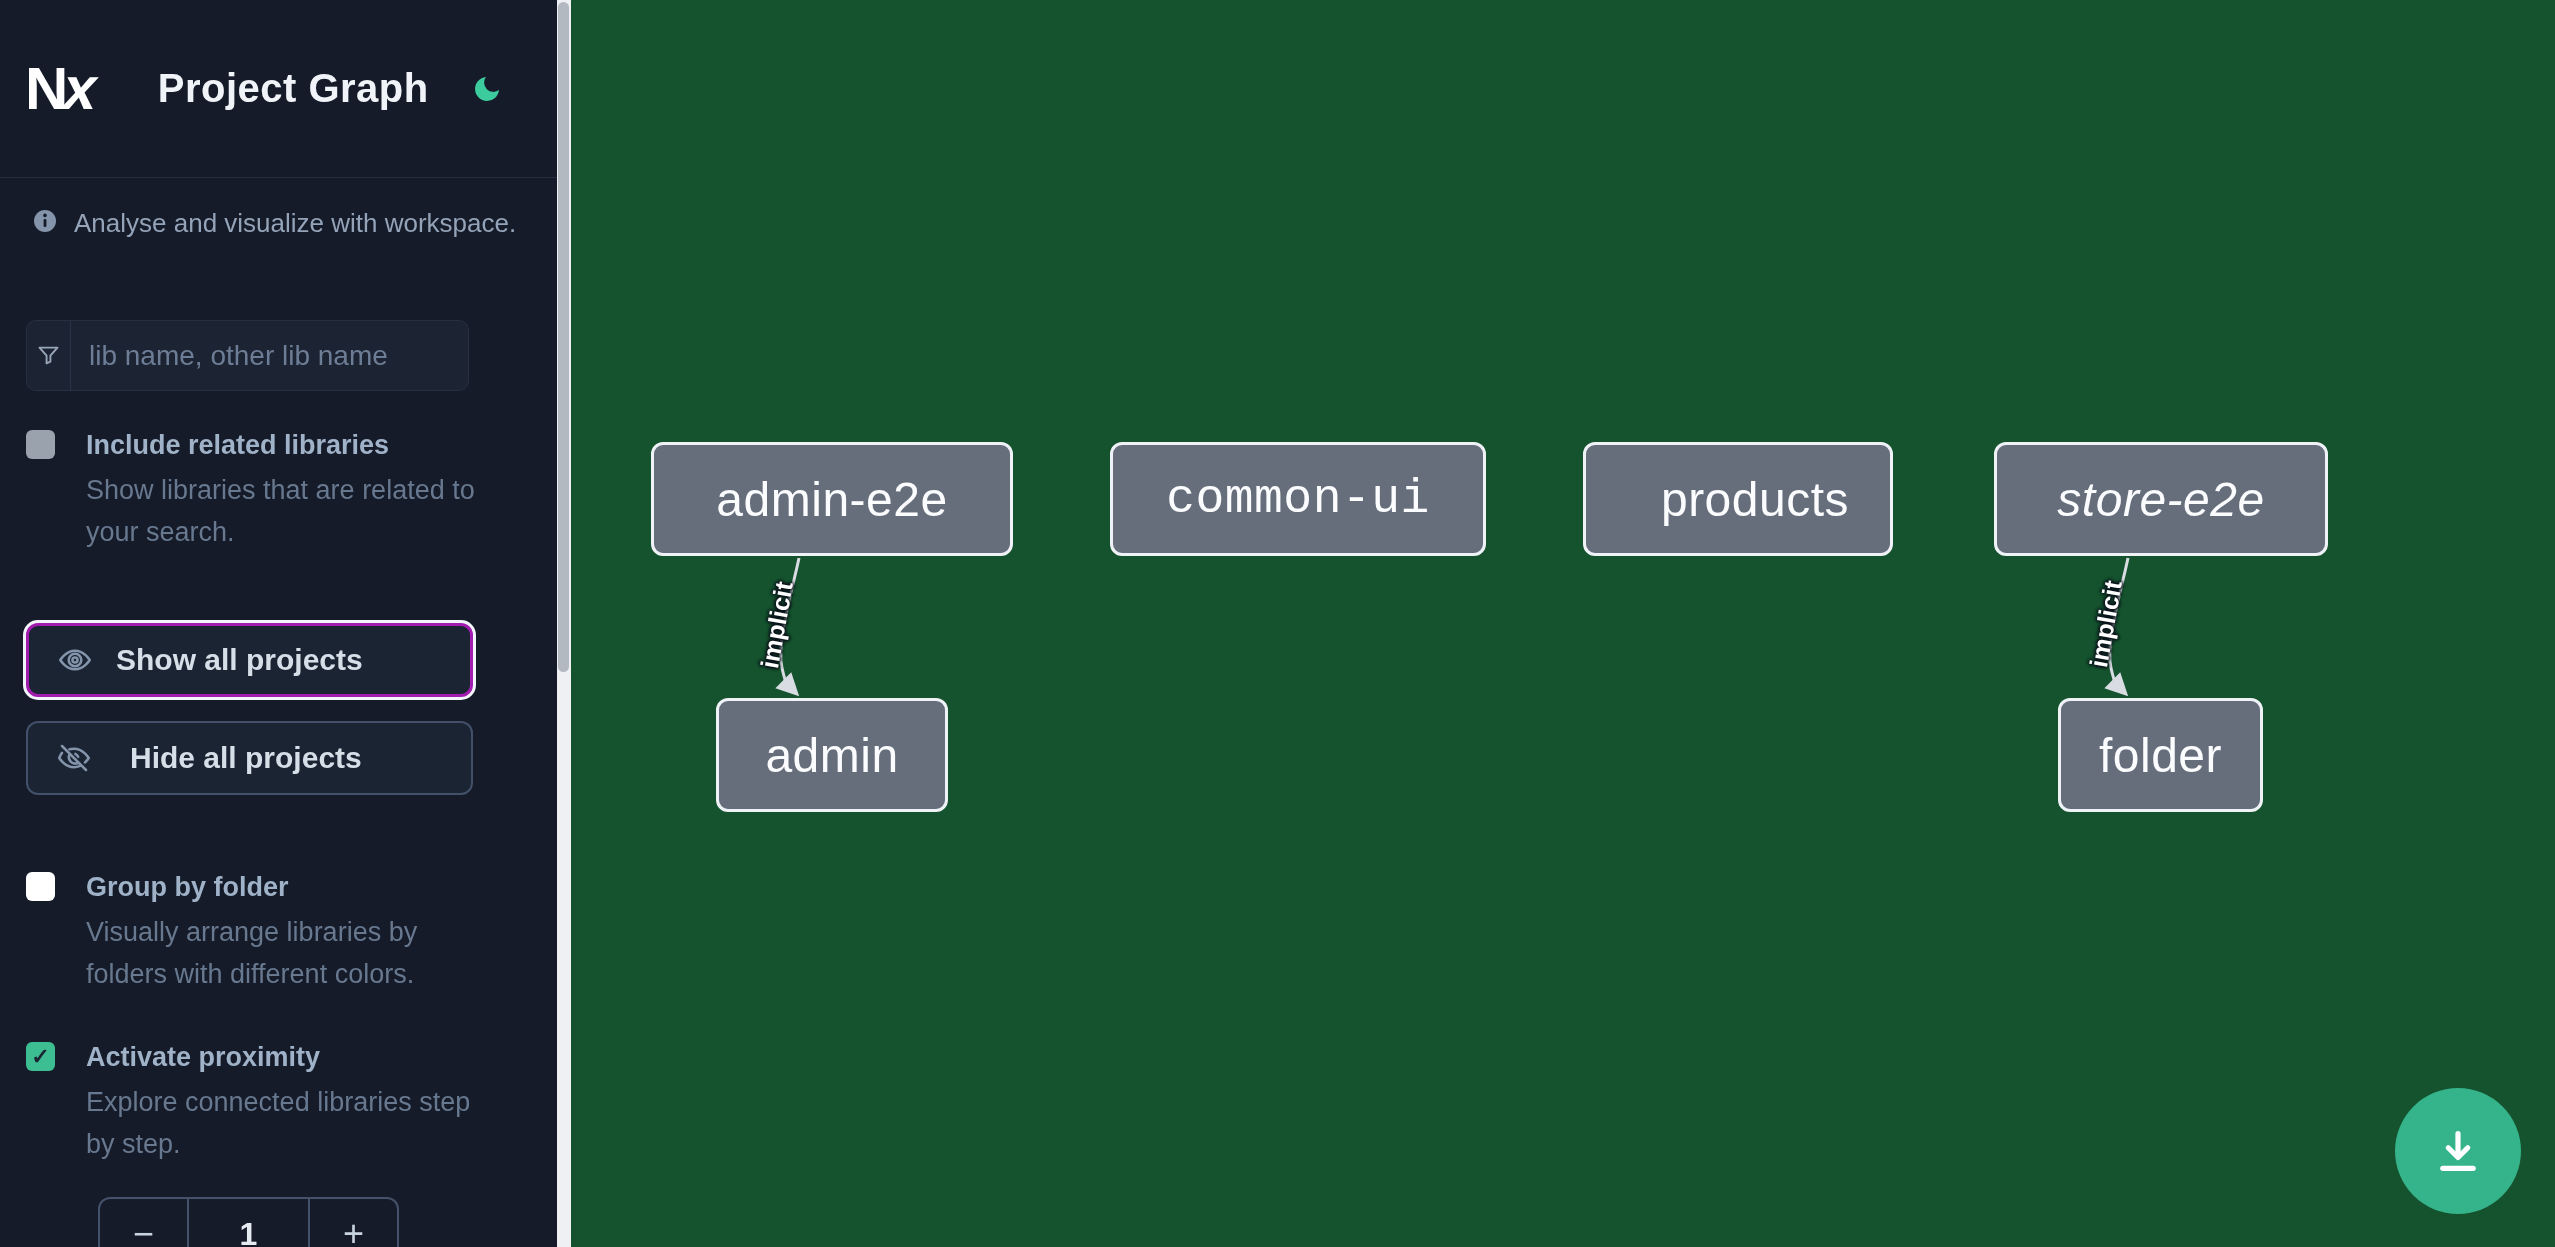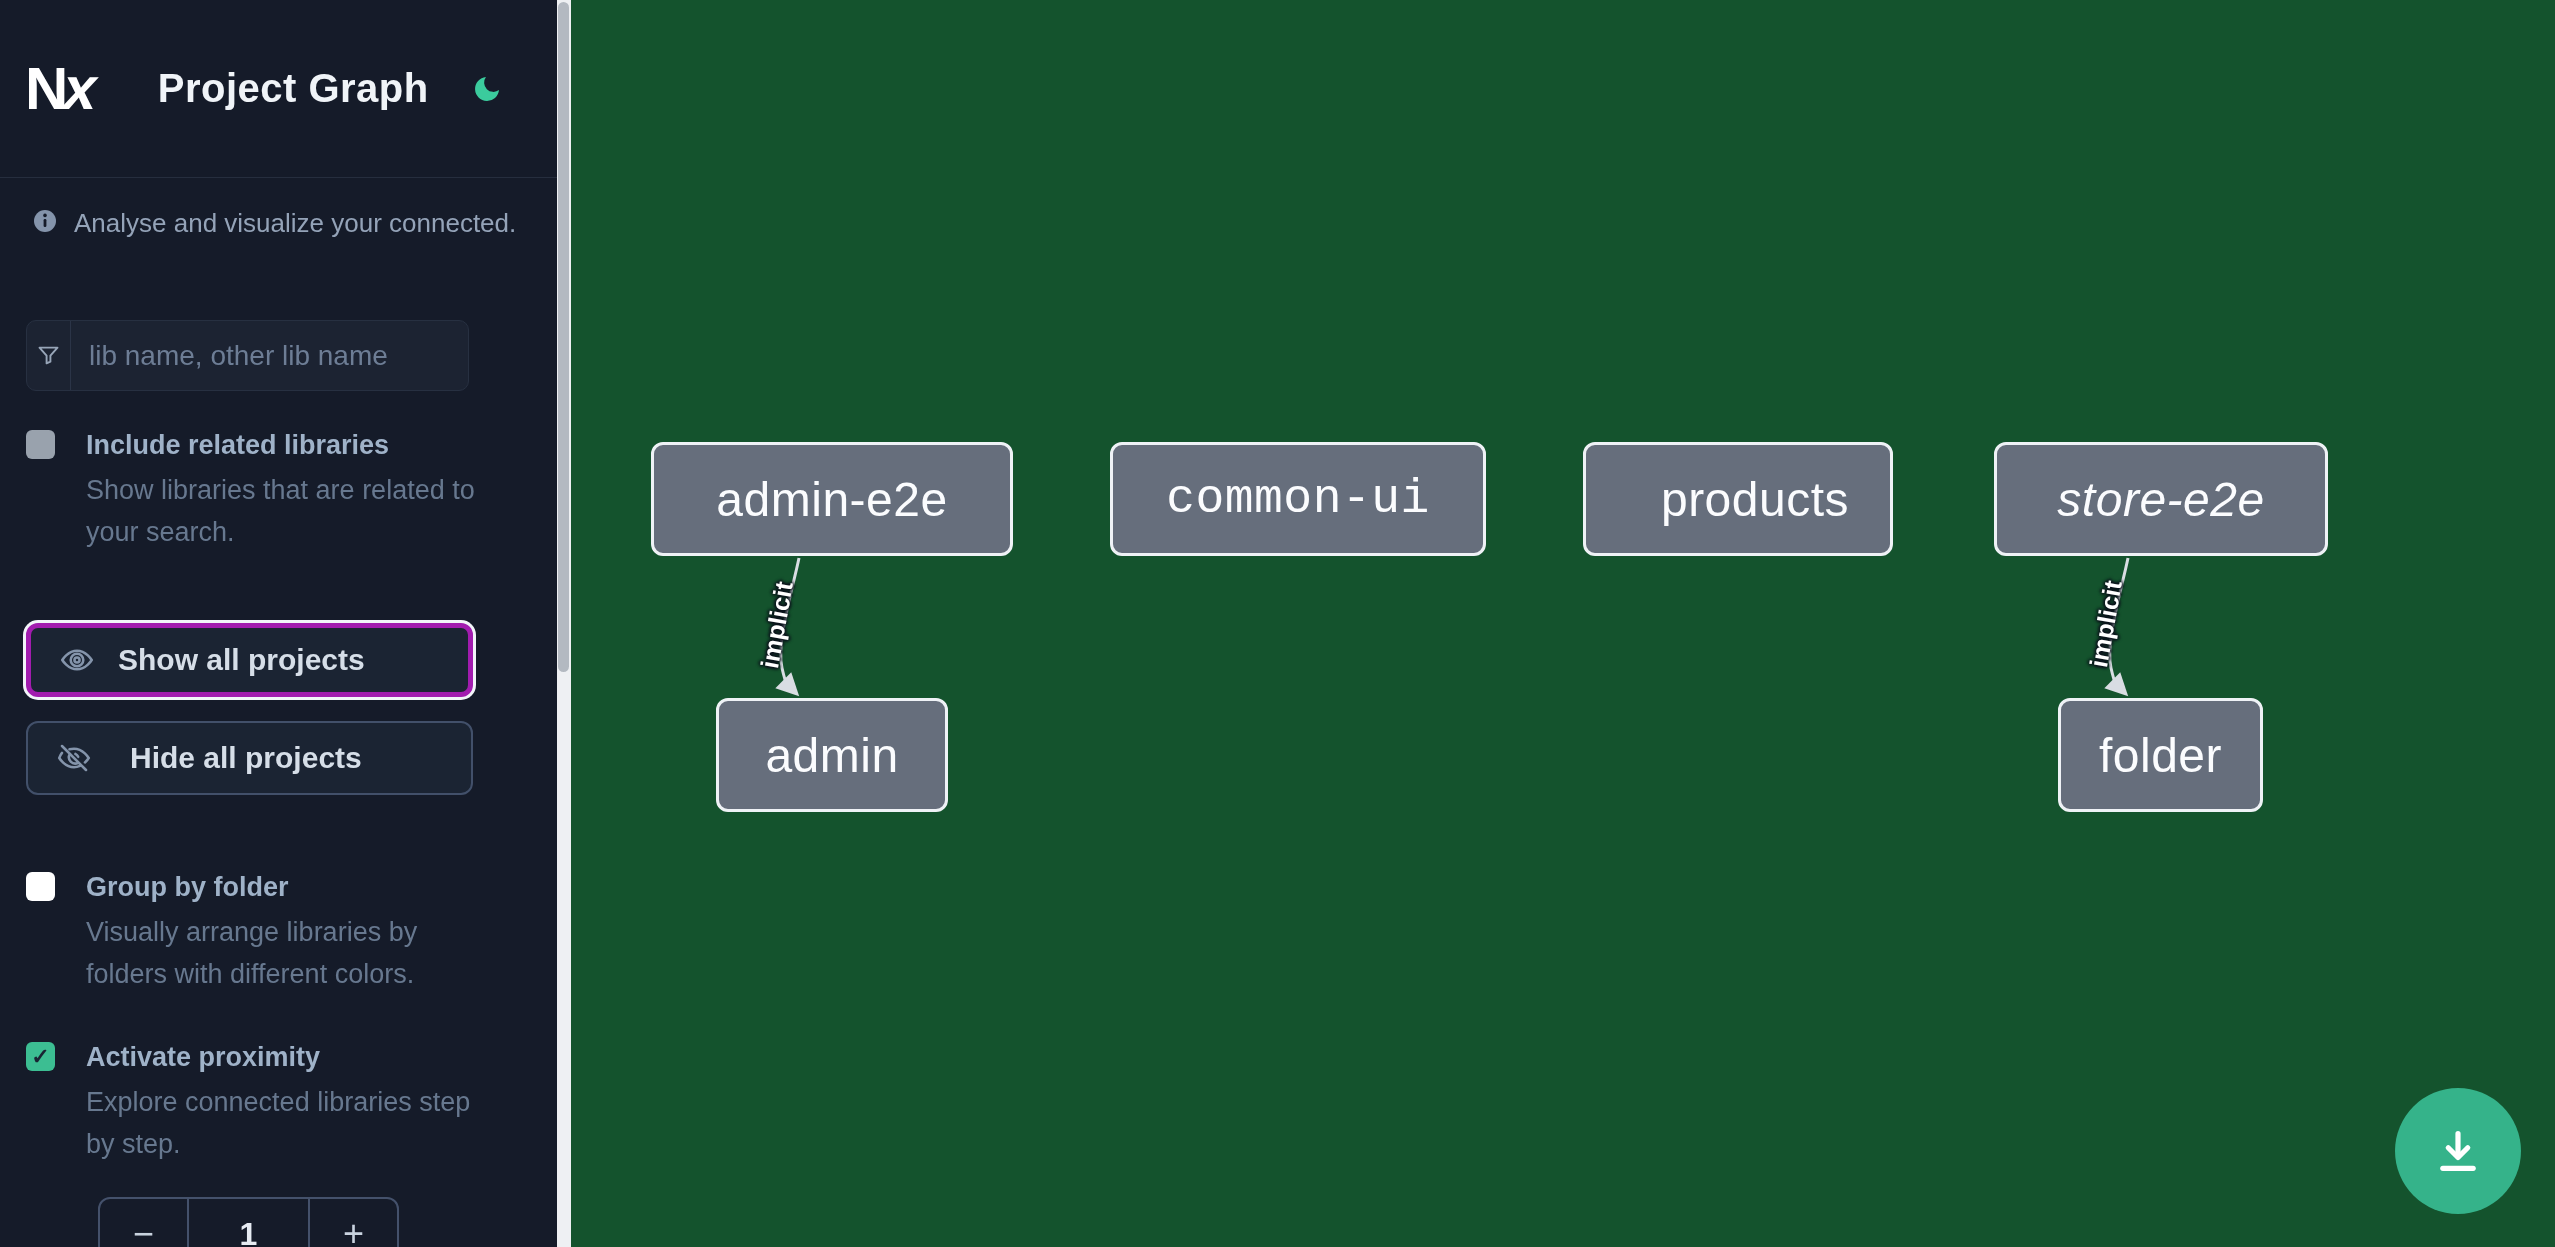--- a/index.html
+++ b/index.html
@@ -40,21 +40,21 @@
   .toggle-desc { grid-column:2; font-size:27px; color:#67788f; line-height:42px; margin-top:8px;
     max-width:432px; }
 
   .tb-include { margin-top:38px; }
   .tb-group   { margin-top:76px; }
   .tb-prox    { margin-top:46px; }
 
   .sb-btn { width:447px; height:74px; border-radius:12px; background:#1b2433;
     display:flex; align-items:center; padding-left:28px; gap:23px; cursor:pointer; }
   .sb-btn .lbl { font-size:30px; font-weight:600; color:#d6dee8; }
-  .btn-show { margin-top:70px; border:5px solid #a21caf; box-shadow:0 0 0 3px #f2f5f9; }
+  .btn-show { margin-top:70px; border:3px solid #a21caf; box-shadow:0 0 0 3px #f2f5f9; }
   .btn-hide { margin-top:24px; border:2px solid #42506a;gap:38px; }
 
   .stepper { margin-top:32px; margin-left:72px; width:301px; height:74px;
     border:2px solid #44516b; border-radius:12px; display:flex; overflow:hidden; }
   .step-btn { width:87px; display:flex; align-items:center; justify-content:center;
     font-size:36px; color:#c9d3df; cursor:pointer; background:transparent; border:none;
     font-family:"Liberation Sans", sans-serif; }
   .step-val { flex:1; display:flex; align-items:center; justify-content:center;
     font-size:32px; font-weight:600; color:#e6ebf2; border-left:2px solid #44516b;
     border-right:2px solid #44516b; }
@@ -95,21 +95,21 @@
     </div>
 
     <div class="sb-body">
 
       <div class="intro-row">
         <svg width="24" height="24" viewBox="0 0 24 24">
           <circle cx="12" cy="12" r="11" fill="#8494ab"></circle>
           <rect x="10.6" y="10" width="2.8" height="8" rx="1.2" fill="#151b29"></rect>
           <circle cx="12" cy="6.4" r="1.8" fill="#151b29"></circle>
         </svg>
-        <span class="intro-text">Analyse and visualize your connected.</span>
+        <span class="intro-text">Analyse and visualize with workspace.</span>
       </div>
 
       <div class="filter-box">
         <div class="filter-icon-cell">
           <svg width="27" height="27" viewBox="0 0 24 24" fill="none" stroke="#97a5b8" stroke-width="1.7" stroke-linejoin="round" stroke-linecap="round">
             <path d="M4 5h16l-6.3 7.2v5.3L10.3 19v-6.8L4 5z"></path>
           </svg>
         </div>
         <input class="filter-input" value="" placeholder="lib name, other lib name" style="">
       </div>

